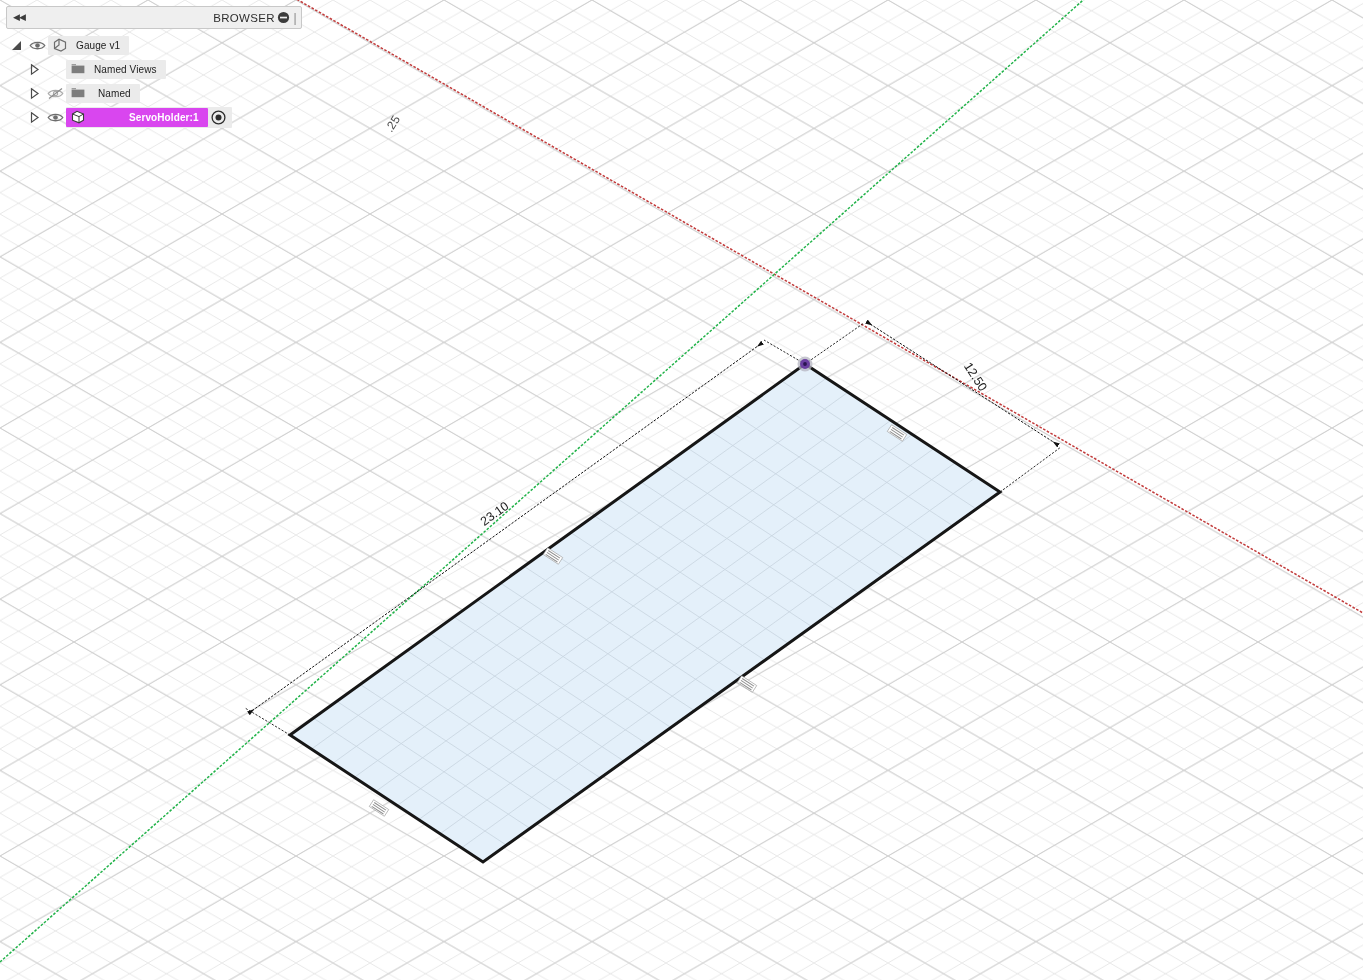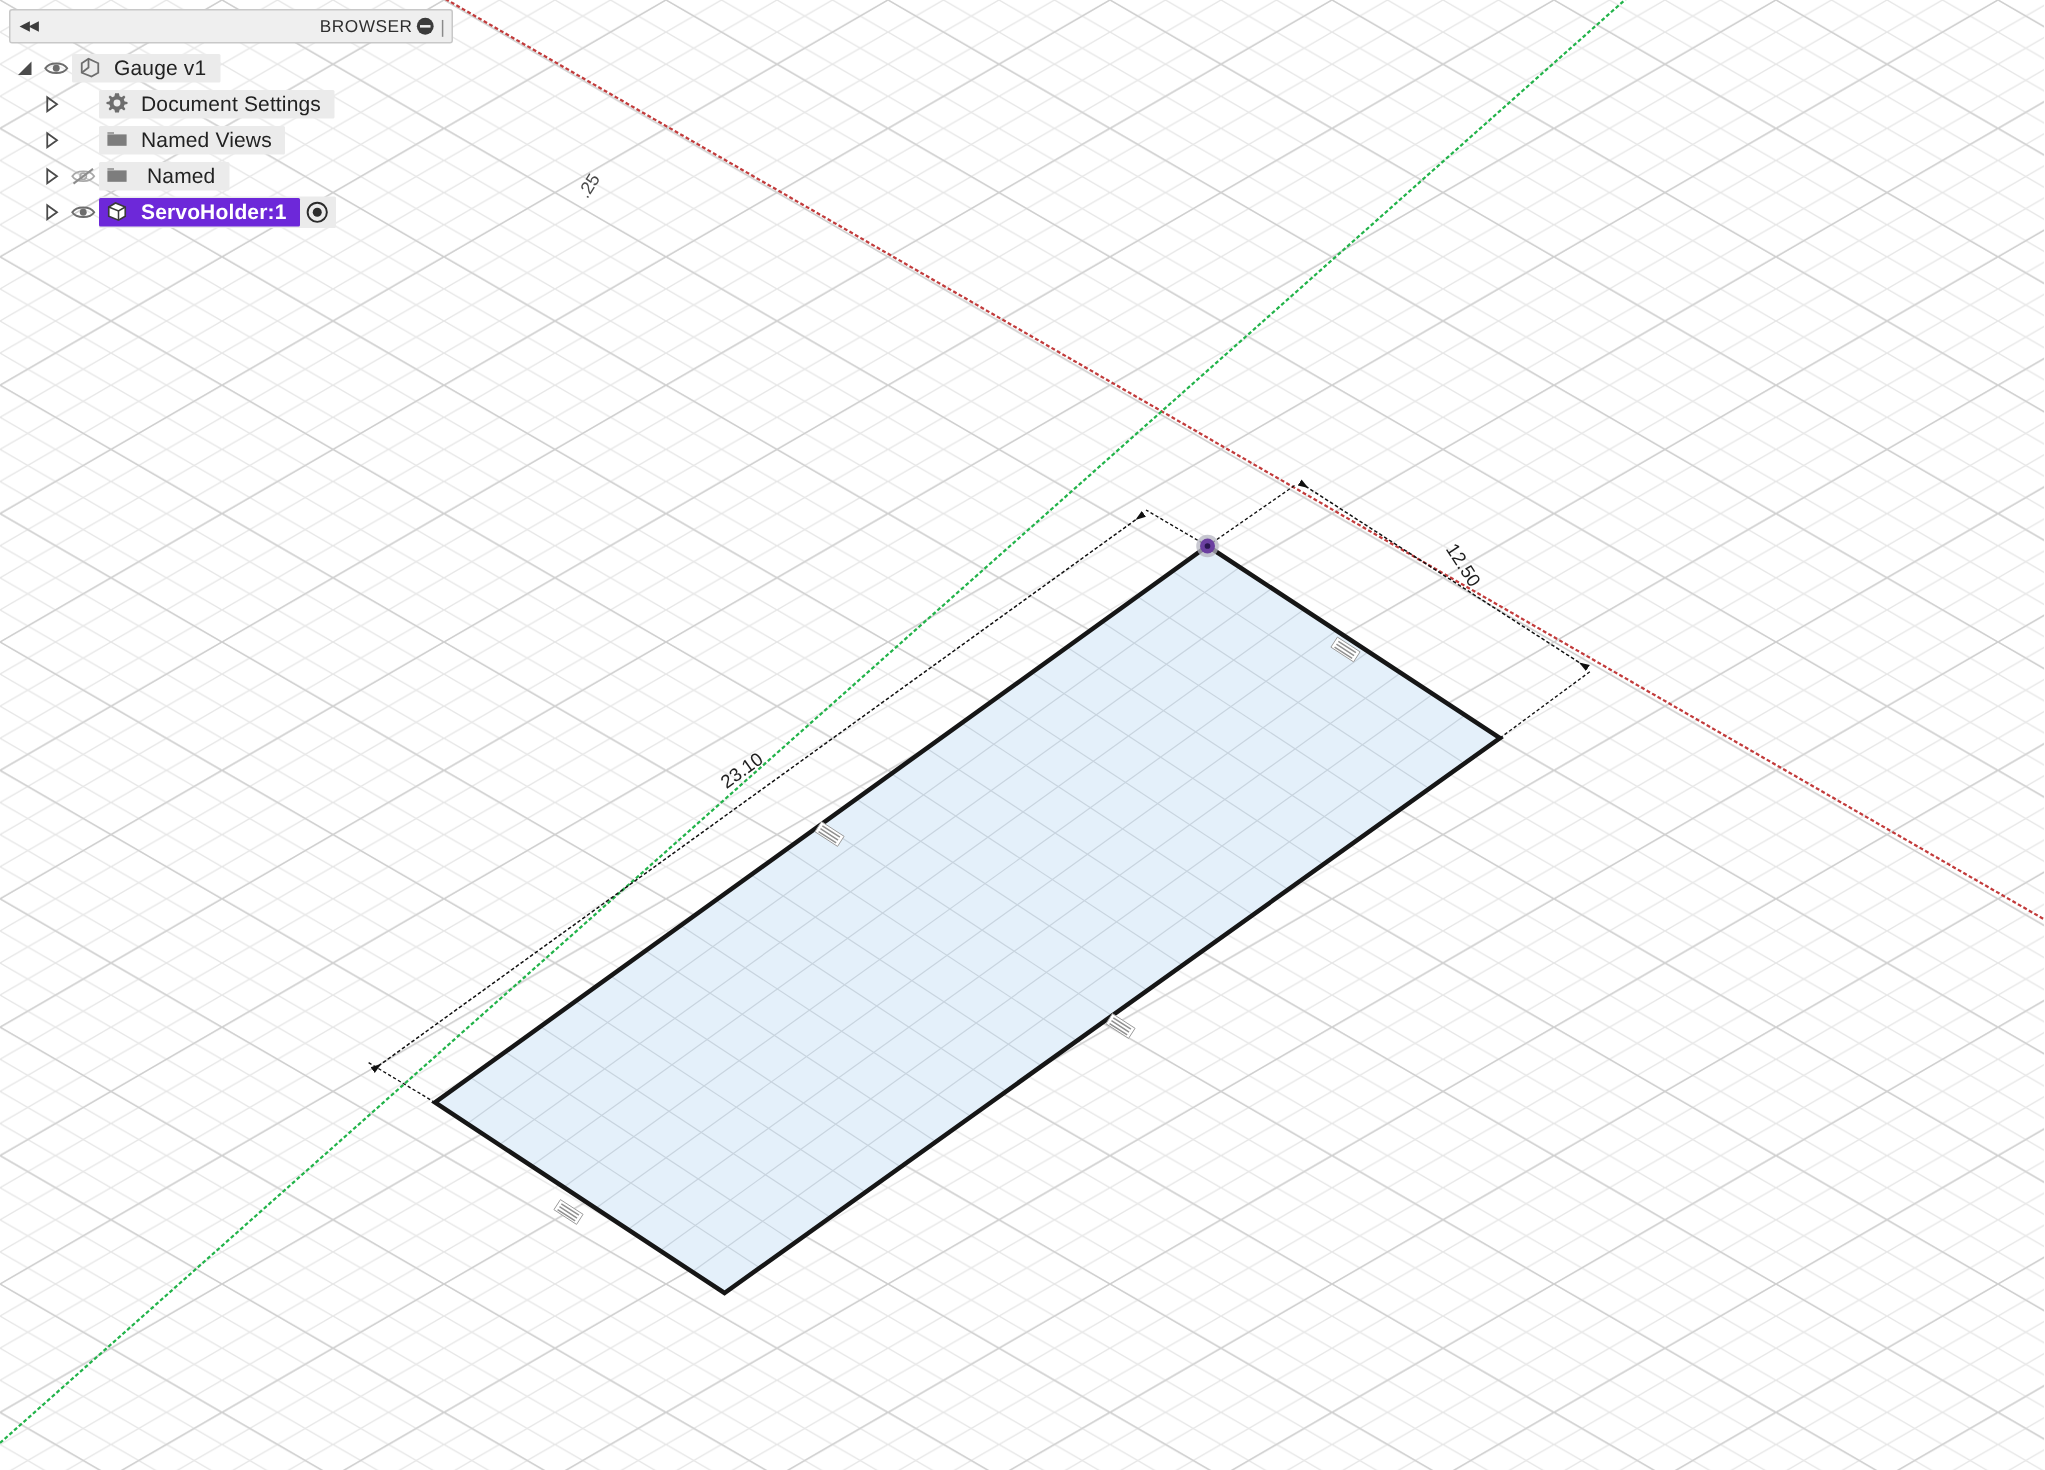--- a/index.html
+++ b/index.html
@@ -131,27 +131,28 @@
   }
   .row-chip .node-icon {
     width: 20px;
     min-width: 20px;
     height: 19px;
     display: flex;
     align-items: center;
     justify-content: center;
   }
   .row-chip .node-label {
-    font-size: 14px;
+    font-size: 10px;
     color: #222222;
     padding-left: 6px;
     letter-spacing: 0.1px;
   }
   .row-chip.selected {
-    background: #6d28d9;
+    background: #d946ef;
+    gap: 35px;
   }
   .row-chip.selected .node-label {
     color: #ffffff;
     font-weight: bold;
   }
   .activate-dot {
     width: 22px;
     min-width: 22px;
     height: 24px;
     display: flex;
@@ -352,41 +353,20 @@
           <span class="node-icon">
             <svg width="16" height="16" viewBox="0 0 16 16">
               <path d="M2.5 5.2 L7 2.2 L13.5 5.2 L13.5 11.5 L9 14 L2.5 11.5 Z" fill="none" stroke="#6d6d6d" stroke-width="1.2"></path>
               <path d="M7 2.2 L7 8 L2.5 11.5" fill="none" stroke="#6d6d6d" stroke-width="1.2"></path>
             </svg>
           </span>
           <span class="node-label">Gauge v1</span>
         </span>
       </div>
 
-      <div class="tree-row" style="padding-left:18px;">
-        <span class="twisty">
-          <svg width="13" height="13" viewBox="0 0 13 13">
-            <path d="M3.5 1.8 L10 6.5 L3.5 11.2 Z" fill="none" stroke="#4b4b4b" stroke-width="1.2"></path>
-          </svg>
-        </span>
-        <span class="eye-spacer"></span>
-        <span class="row-chip">
-          <span class="node-icon">
-            <svg width="16" height="16" viewBox="0 0 16 16">
-              <path d="M8 1.2 L9.3 1.2 L9.7 3.2 L11 3.8 L12.7 2.7 L13.6 3.6 L12.5 5.3
-                       L13.1 6.6 L15 7 L15 8.3 L13.1 8.7 L12.5 10 L13.6 11.7 L12.7 12.6
-                       L11 11.5 L9.7 12.1 L9.3 14 L8 14 L6.7 14 L6.3 12.1 L5 11.5
-                       L3.3 12.6 L2.4 11.7 L3.5 10 L2.9 8.7 L1 8.3 L1 7 L2.9 6.6
-                       L3.5 5.3 L2.4 3.6 L3.3 2.7 L5 3.8 L6.3 3.2 L6.7 1.2 Z" fill="#6d6d6d"></path>
-              <circle cx="8" cy="7.65" r="2.3" fill="#ebebeb"></circle>
-            </svg>
-          </span>
-          <span class="node-label">Document Settings</span>
-        </span>
-      </div>
 
       <div class="tree-row" style="padding-left:18px;">
         <span class="twisty">
           <svg width="13" height="13" viewBox="0 0 13 13">
             <path d="M3.5 1.8 L10 6.5 L3.5 11.2 Z" fill="none" stroke="#4b4b4b" stroke-width="1.2"></path>
           </svg>
         </span>
         <span class="eye-spacer"></span>
         <span class="row-chip">
           <span class="node-icon">

